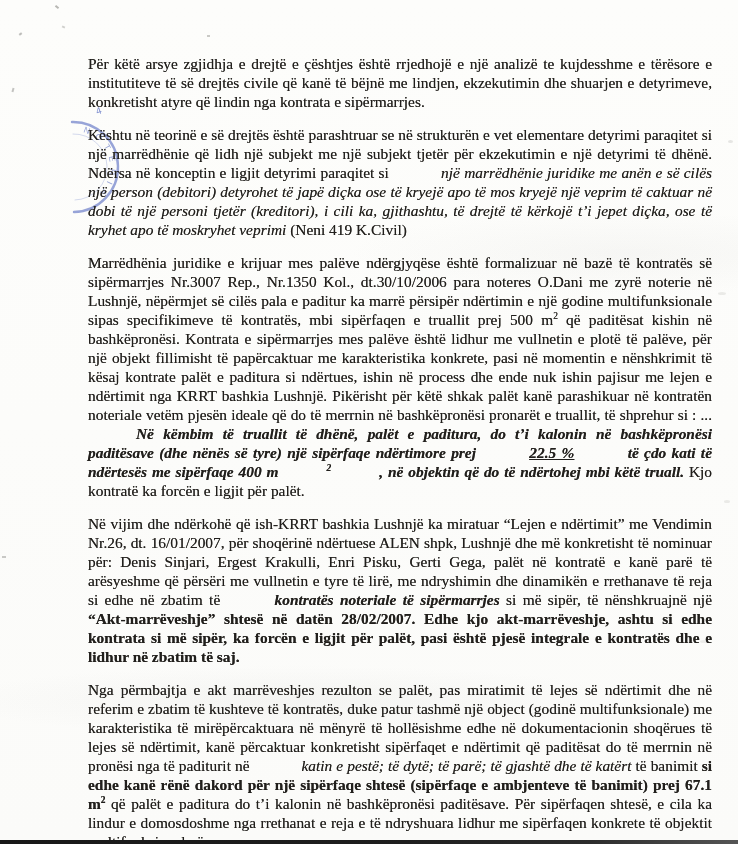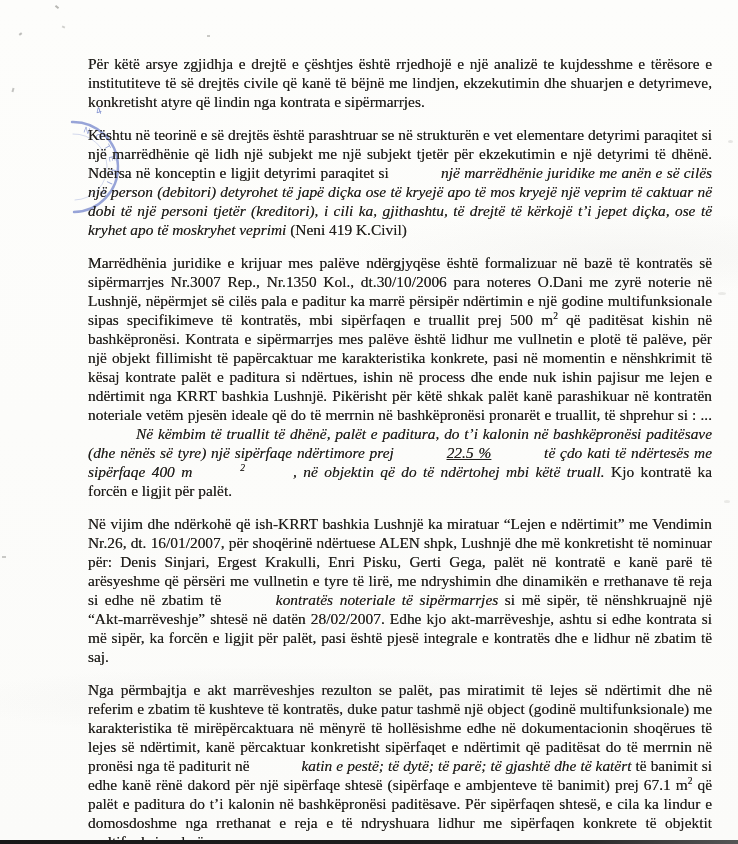--- a/index.html
+++ b/index.html
@@ -29,21 +29,21 @@
     font-size: 15.4px;
     line-height: 19px;
     color: #211f1c;
     text-align: justify;
   }
   .para {
     margin: 0 0 14px 0;
     text-shadow: 0 0 0.6px rgba(35, 32, 28, 0.75);
   }
   .i { font-style: italic; margin-left: 48px; }
-  .b { font-weight: 400; }
+  .b { font-weight: 700; }
   .u { text-decoration: underline; }
   .sup { vertical-align: super; font-size: 0.62em; line-height: 0; }
 
   
   .stamp {
     position: absolute;
     left: 18px;
     top: 110px;
     z-index: 1;
     opacity: 0.62;

